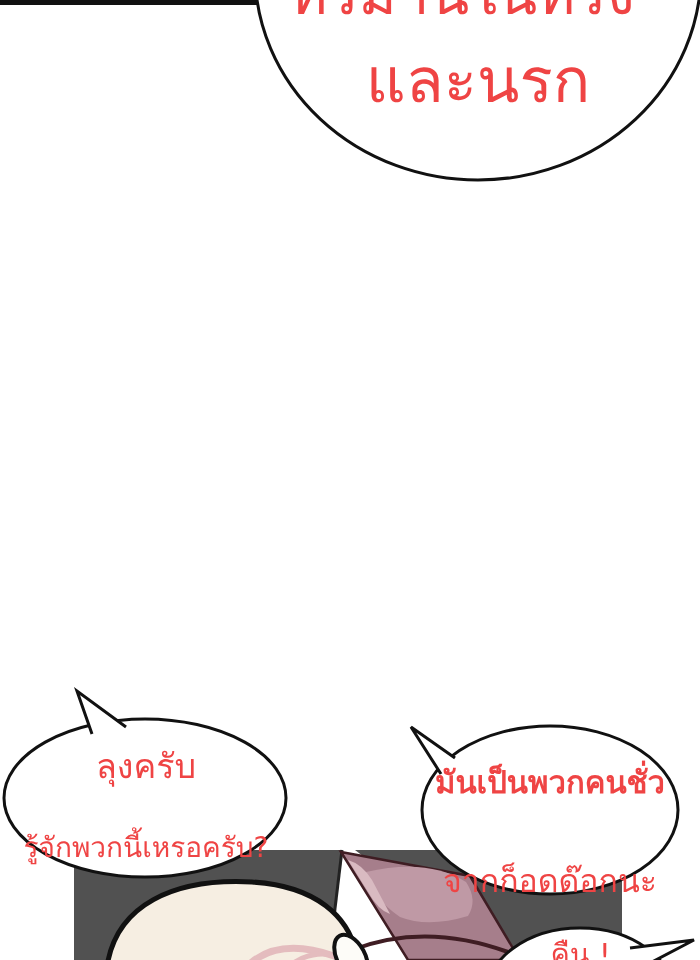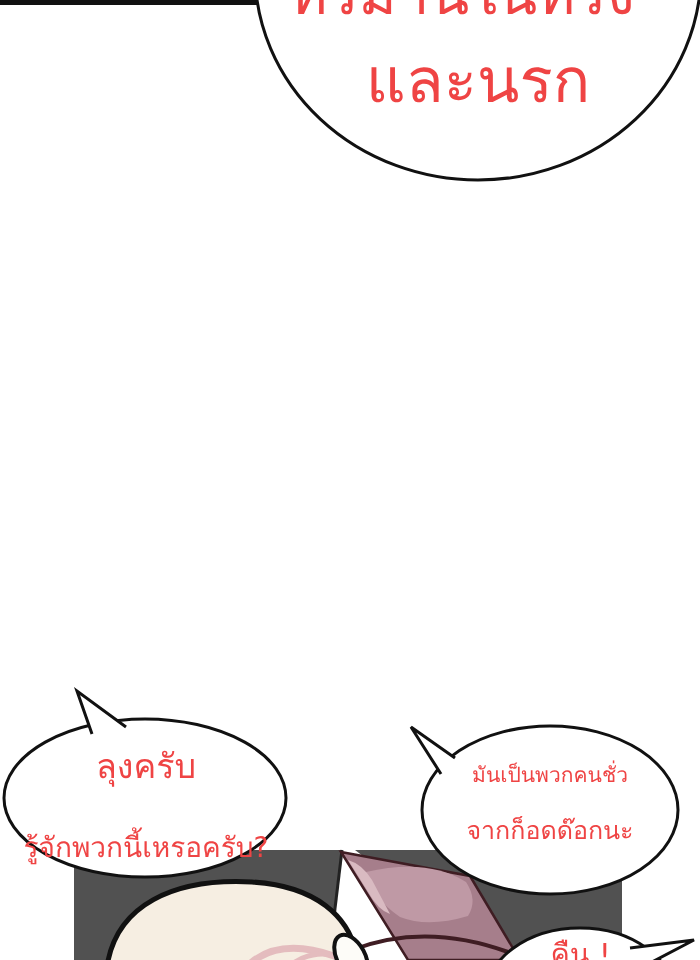--- a/index.html
+++ b/index.html
@@ -16,22 +16,22 @@
     text-align:center;
     color:#ef4444;
     white-space:nowrap;
     line-height:1.45;
     letter-spacing:0px;
   }
   .t-top1{left:227px;top:-48px;width:470px;font-size:58px;}
   .t-top2{left:256px;top:36px;width:444px;font-size:62px;}
   .t-left1{left:5px;top:742px;width:282px;font-size:34px;}
   .t-left2{left:5px;top:828px;width:282px;font-size:28px;}
-  .t-right1{left:422px;top:760px;width:256px;font-size:21px;}
-  .t-right2{left:422px;top:813px;width:256px;font-size:25px;}
+  .t-right1{left:422px;top:760px;width:256px;font-size:31px;font-weight:bold;}
+  .t-right2{left:422px;top:858px;width:256px;font-size:32px;}
   .t-bottom1{left:498px;top:933px;width:165px;font-size:29px;}
 </style>
 </head>
 <body>
 
 <div class="page">
 
   <svg class="art" width="700" height="960" viewBox="0 0 700 960">
 
     <rect x="0" y="0" width="258" height="5" fill="#111111"></rect>

